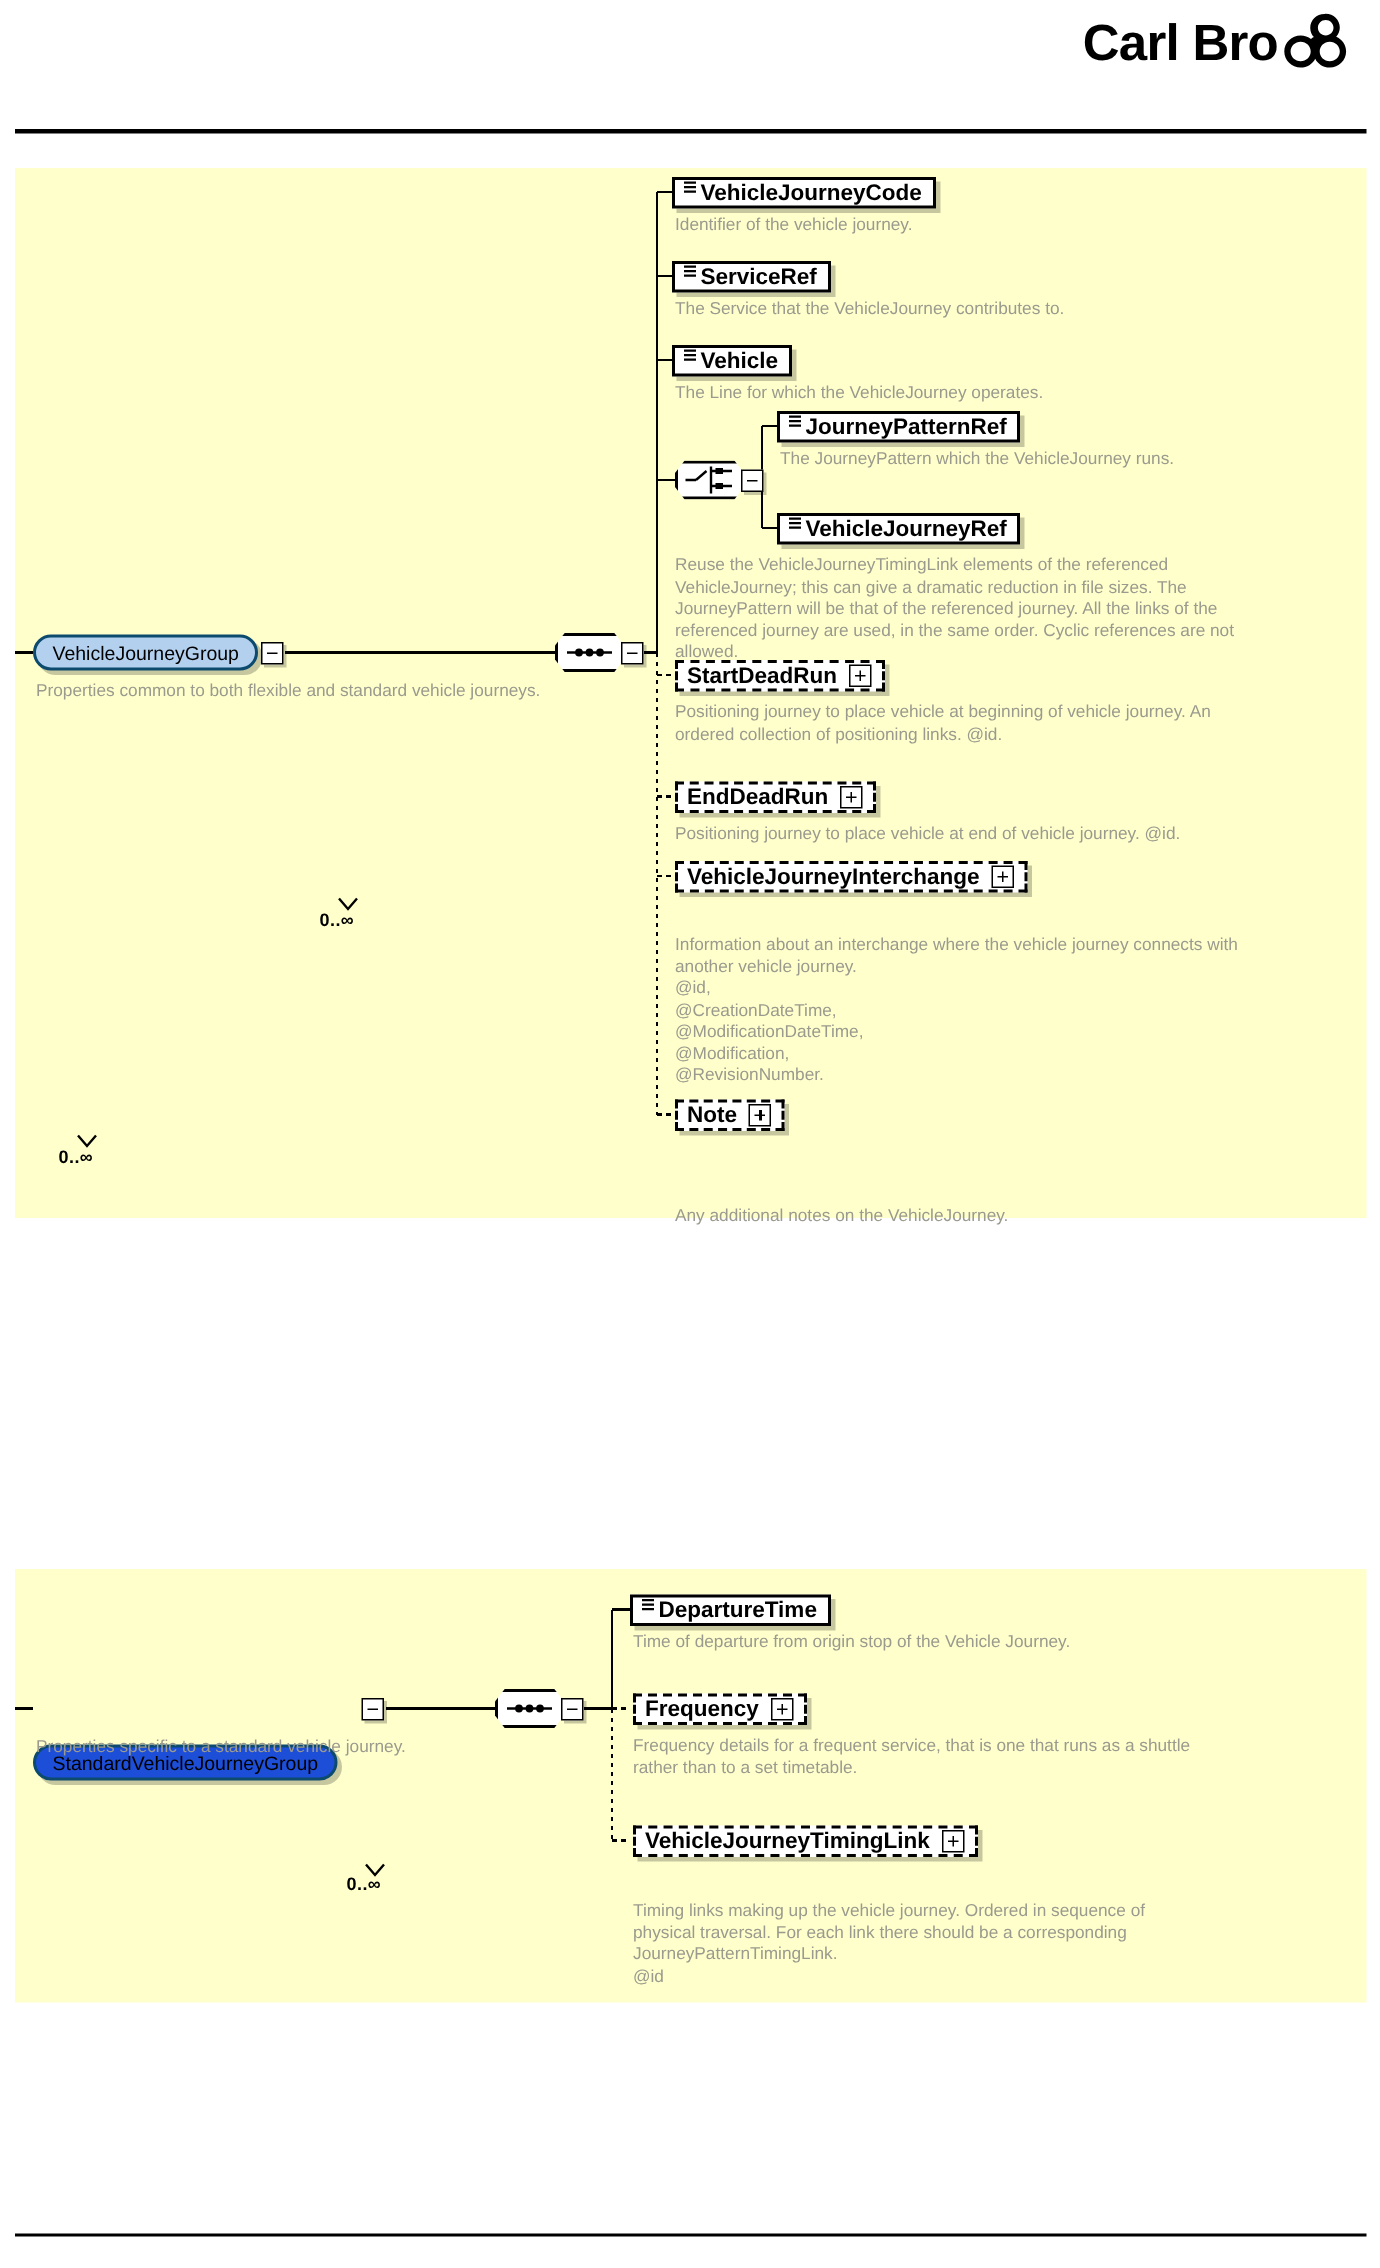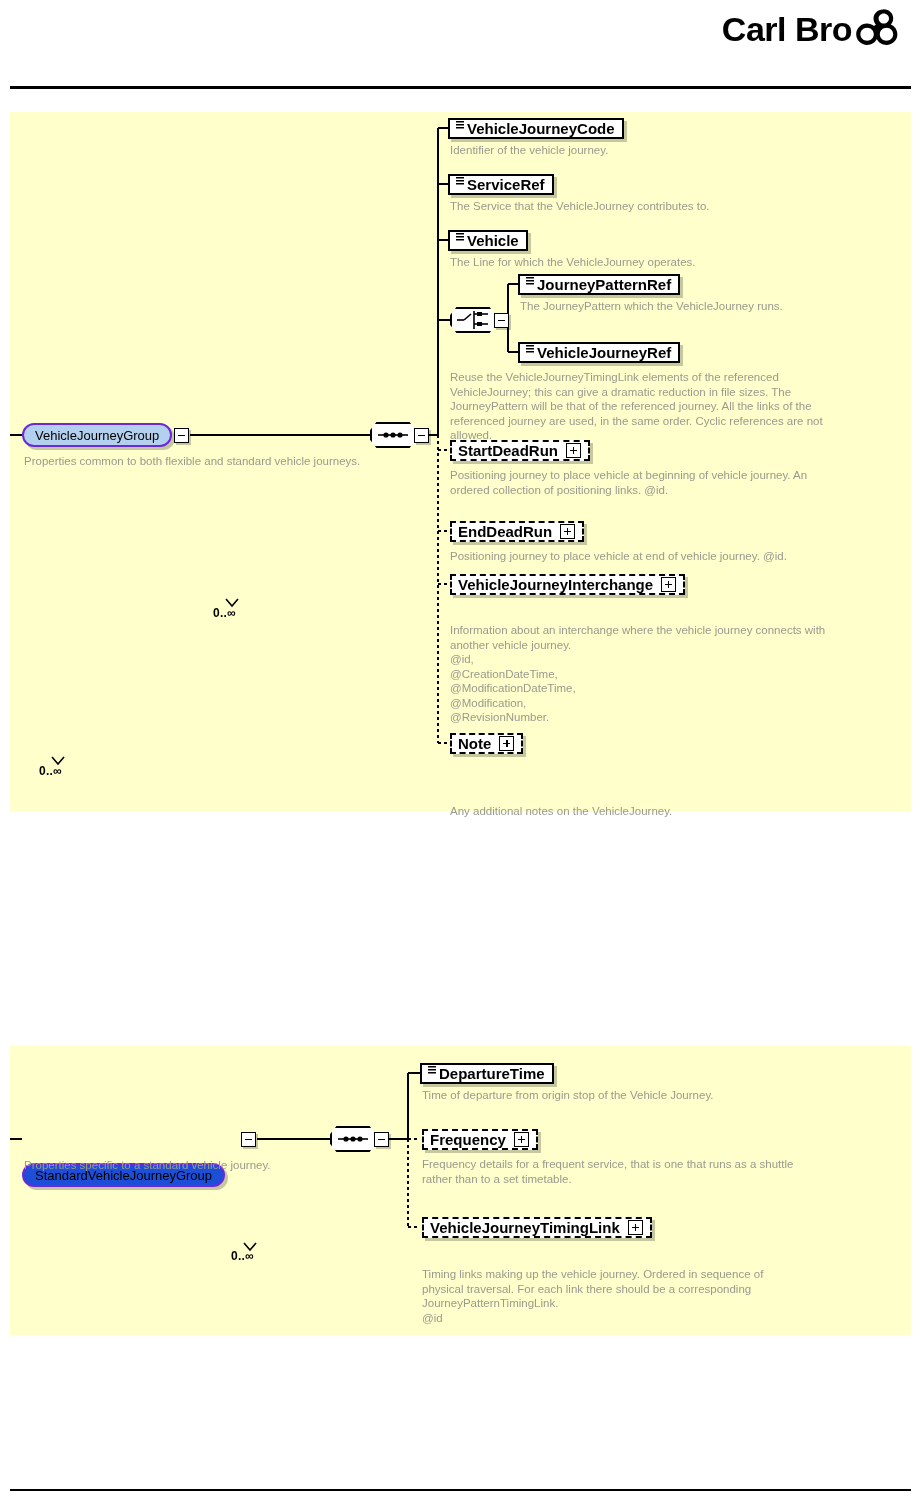--- a/index.html
+++ b/index.html
@@ -96,21 +96,21 @@
     content:""; position:absolute; background:#000;
   }
   .node .plus::before { width: 7px; height: 1.5px; }
   .node .plus::after  { width: 1.5px; height: 7px; }
 
   
   .group-node {
     position: absolute;
     box-sizing: border-box;
     height: 24px;
-    border: 2px solid #6d28d9;
+    border: 2px solid #0c4a6e;
     border-radius: 12px;
     display: flex; align-items: center; justify-content: center;
     padding: 0 11px;
     font-family: "Liberation Sans", sans-serif;
     font-size: 13px;
     color: #000;
     white-space: nowrap;
     box-shadow: 3px 3px 0 0 rgba(0,0,0,0.22);
   }
   .group-node.blue { background: #b3d1ef; }

